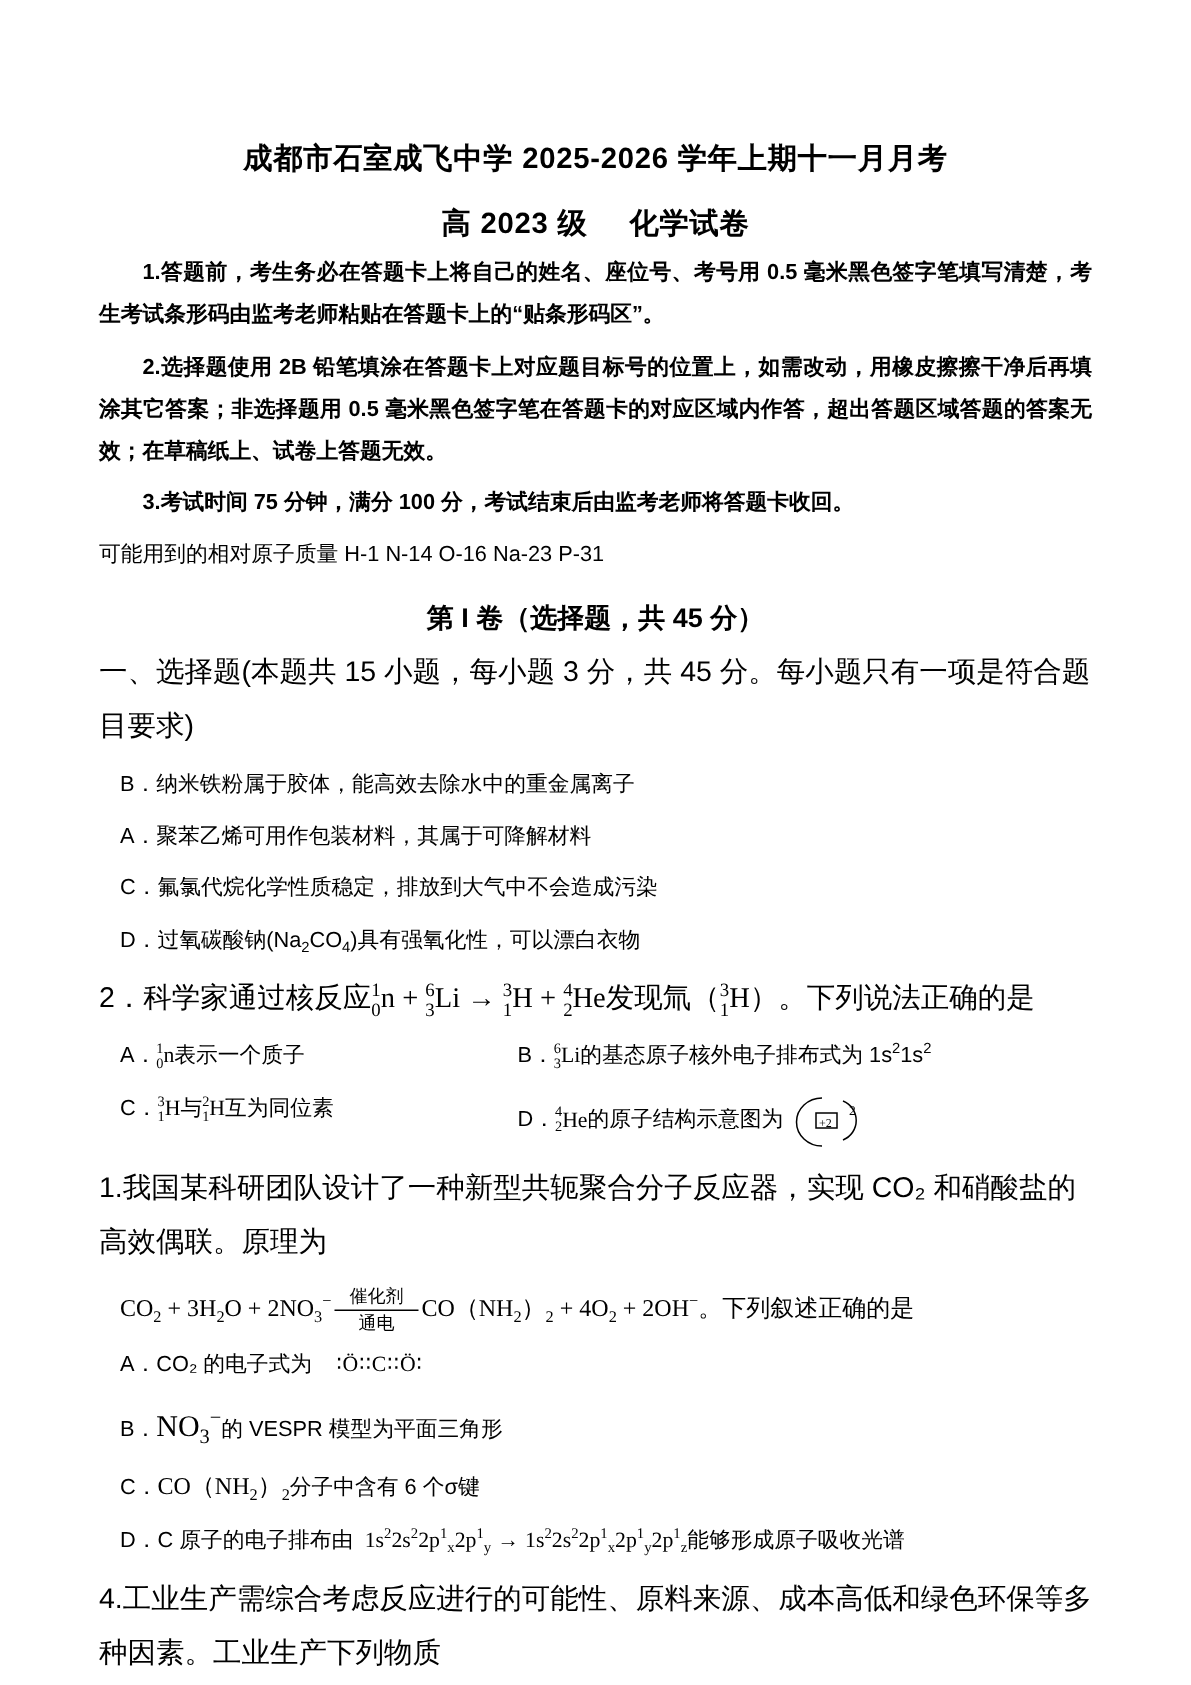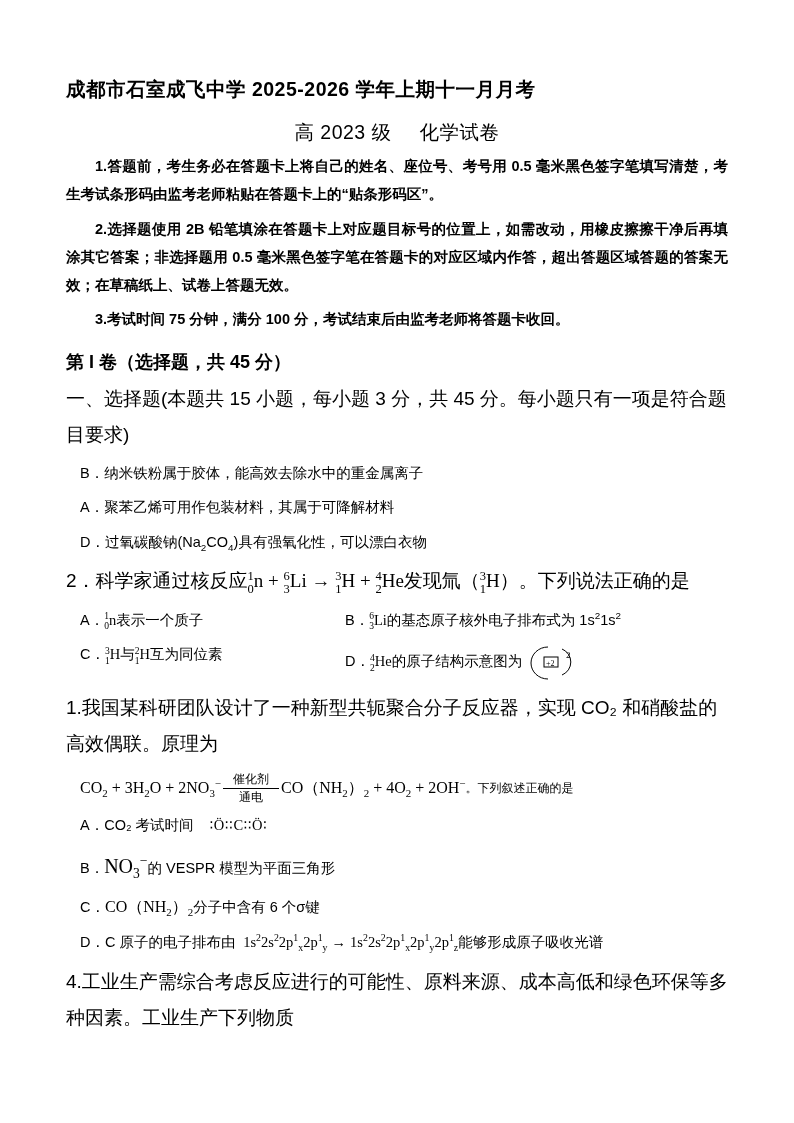--- a/index.html
+++ b/index.html
@@ -15,31 +15,31 @@
     position: relative;
     overflow: hidden;
   }
   .page {
     box-sizing: border-box;
     width: 794px;
     height: 1123px;
     padding: 72px 66px 40px 66px;
   }
   .title1 {
-    text-align: left;
+    text-align: center;
     font-size: 19.5px;
     font-weight: bold;
     letter-spacing: 0.5px;
-    margin: 4px 0 0 0;
+    margin: 20px 0 0 0;
     font-family: "Liberation Sans", "DejaVu Sans", sans-serif;
   }
   .title2 {
     text-align: center;
     font-size: 19.5px;
-    font-weight: normal;
+    font-weight: bold;
     letter-spacing: 0.5px;
     margin: 16px 0 0 0;
     font-family: "Liberation Sans", "DejaVu Sans", sans-serif;
   }
   .title2 .gap {
     display: inline-block;
     width: 28px;
   }
   .sec-label {
     font-size: 14.5px;
@@ -51,21 +51,21 @@
     line-height: 1.95;
     margin: 6px 0 0 0;
     text-align: justify;
     font-family: "Liberation Sans", "DejaVu Sans", sans-serif;
   }
   p.indent {
     text-indent: 29px;
     font-weight: bold;
   }
   .juan {
-    text-align: left;
+    text-align: center;
     font-size: 18px;
     font-weight: bold;
     margin: 16px 0 6px 0;
     font-family: "Liberation Sans", "DejaVu Sans", sans-serif;
   }
   .q {
     font-size: 19px;
     line-height: 1.9;
     margin: 7px 0 0 0;
     font-family: "Liberation Sans", "DejaVu Sans", sans-serif;
@@ -143,27 +143,29 @@
   <div class="title1">成都市石室成飞中学 2025-2026 学年上期十一月月考</div>
 
   <div class="title2">
     <span>高 2023 级</span><span class="gap"></span><span>化学试卷</span>
   </div>
 
 
   <p class="body indent">1.答题前，考生务必在答题卡上将自己的姓名、座位号、考号用 0.5 毫米黑色签字笔填写清楚，考生考试条形码由监考老师粘贴在答题卡上的“贴条形码区”。</p>
   <p class="body indent">2.选择题使用 2B 铅笔填涂在答题卡上对应题目标号的位置上，如需改动，用橡皮擦擦干净后再填涂其它答案；非选择题用 0.5 毫米黑色签字笔在答题卡的对应区域内作答，超出答题区域答题的答案无效；在草稿纸上、试卷上答题无效。</p>
   <p class="body indent">3.考试时间 75 分钟，满分 100 分，考试结束后由监考老师将答题卡收回。</p>
+  <p class="body">可能用到的相对原子质量  H-1    N-14    O-16    Na-23    P-31</p>
 
   <div class="juan">第 I 卷（选择题，共 45 分）</div>
 
   <div class="q">一、选择题(本题共 15 小题，每小题 3 分，共 45 分。每小题只有一项是符合题目要求)</div>
 
   <div class="opt opt-indent">B．纳米铁粉属于胶体，能高效去除水中的重金属离子</div>
   <div class="opt opt-indent">A．聚苯乙烯可用作包装材料，其属于可降解材料</div>
+  <div class="opt opt-indent">C．氟氯代烷化学性质稳定，排放到大气中不会造成污染</div>
   <div class="opt opt-indent">D．过氧碳酸钠(Na<sub>2</sub>CO<sub>4</sub>)具有强氧化性，可以漂白衣物</div>
 
   <div class="q">
     <span>2．科学家通过核反应</span><span class="mono"><span class="nuc"><span class="t">1</span><span class="b">0</span></span>n + <span class="nuc"><span class="t">6</span><span class="b">3</span></span>Li → <span class="nuc"><span class="t">3</span><span class="b">1</span></span>H + <span class="nuc"><span class="t">4</span><span class="b">2</span></span>He</span><span>发现氚（</span><span class="mono"><span class="nuc"><span class="t">3</span><span class="b">1</span></span>H</span><span>）。下列说法正确的是</span>
   </div>
 
   <div class="opt-row">
     <div class="c1"><span>A．</span><span class="mono"><span class="nuc"><span class="t">1</span><span class="b">0</span></span>n</span><span>表示一个质子</span></div>
     <div class="c2"><span>B．</span><span class="mono"><span class="nuc"><span class="t">6</span><span class="b">3</span></span>Li</span><span>的基态原子核外电子排布式为 1s<sup>2</sup>1s<sup>2</sup></span></div>
   </div>
@@ -188,25 +190,25 @@
   </div>
 
   <div class="eqline">
     <span class="lhs mono">CO<sub>2</sub> + 3H<sub>2</sub>O + 2NO<sub>3</sub><sup>−</sup></span>
     <span class="cond">
       <span class="top">催化剂</span>
       <span class="bar"></span>
       <span class="bot">通电</span>
     </span>
     <span class="mono">CO（NH<sub>2</sub>）<sub>2</sub> + 4O<sub>2</sub> + 2OH<sup>−</sup></span>
-    <span style="font-family:'Liberation Sans',sans-serif;font-size:12px;">。下列叙述正确的是</span>
-  </div>
-
-  <div class="opt opt-indent">
-    <span>A．CO₂ 考试时间</span><span class="spaced"></span><span class="lewis">∶Ö∶∶C∶∶Ö∶</span>
+    <span style="font-family:'Liberation Sans',sans-serif;font-size:16px;">。下列叙述正确的是</span>
+  </div>
+
+  <div class="opt opt-indent">
+    <span>A．CO₂ 的电子式为</span><span class="spaced"></span><span class="lewis">∶Ö∶∶C∶∶Ö∶</span>
   </div>
 
   <div class="opt opt-indent">
     <span>B．</span><span class="mono" style="font-size:20px;">NO<sub>3</sub><sup>−</sup></span><span>的 VESPR 模型为平面三角形</span>
   </div>
 
   <div class="opt opt-indent">
     C．<span class="mono" style="font-size:16px;">CO（NH<sub>2</sub>）<sub>2</sub></span><span>分子中含有 6 个σ键</span>
   </div>
 

